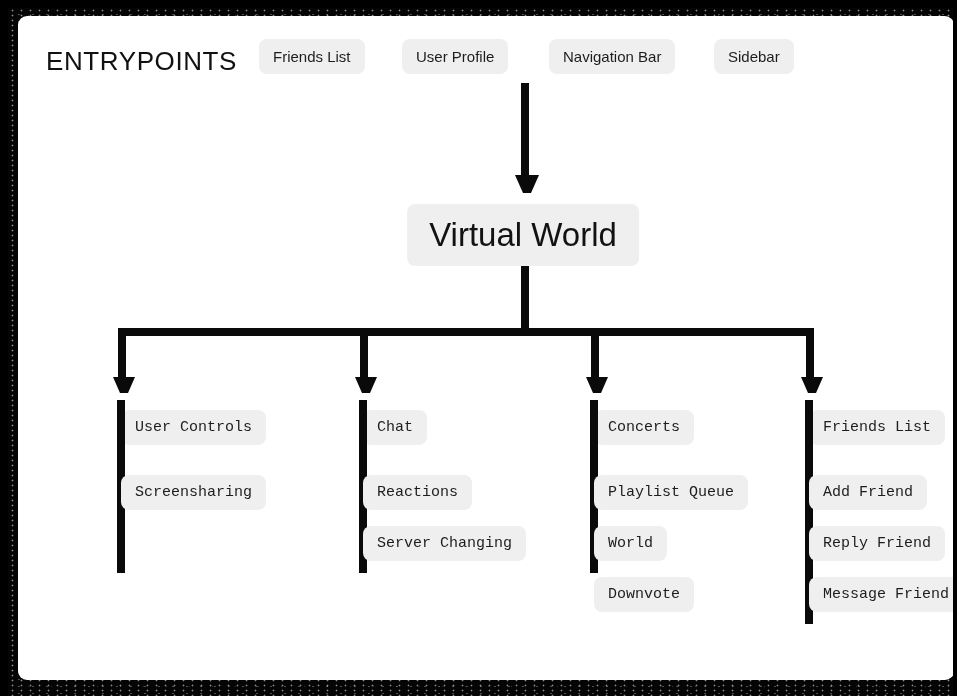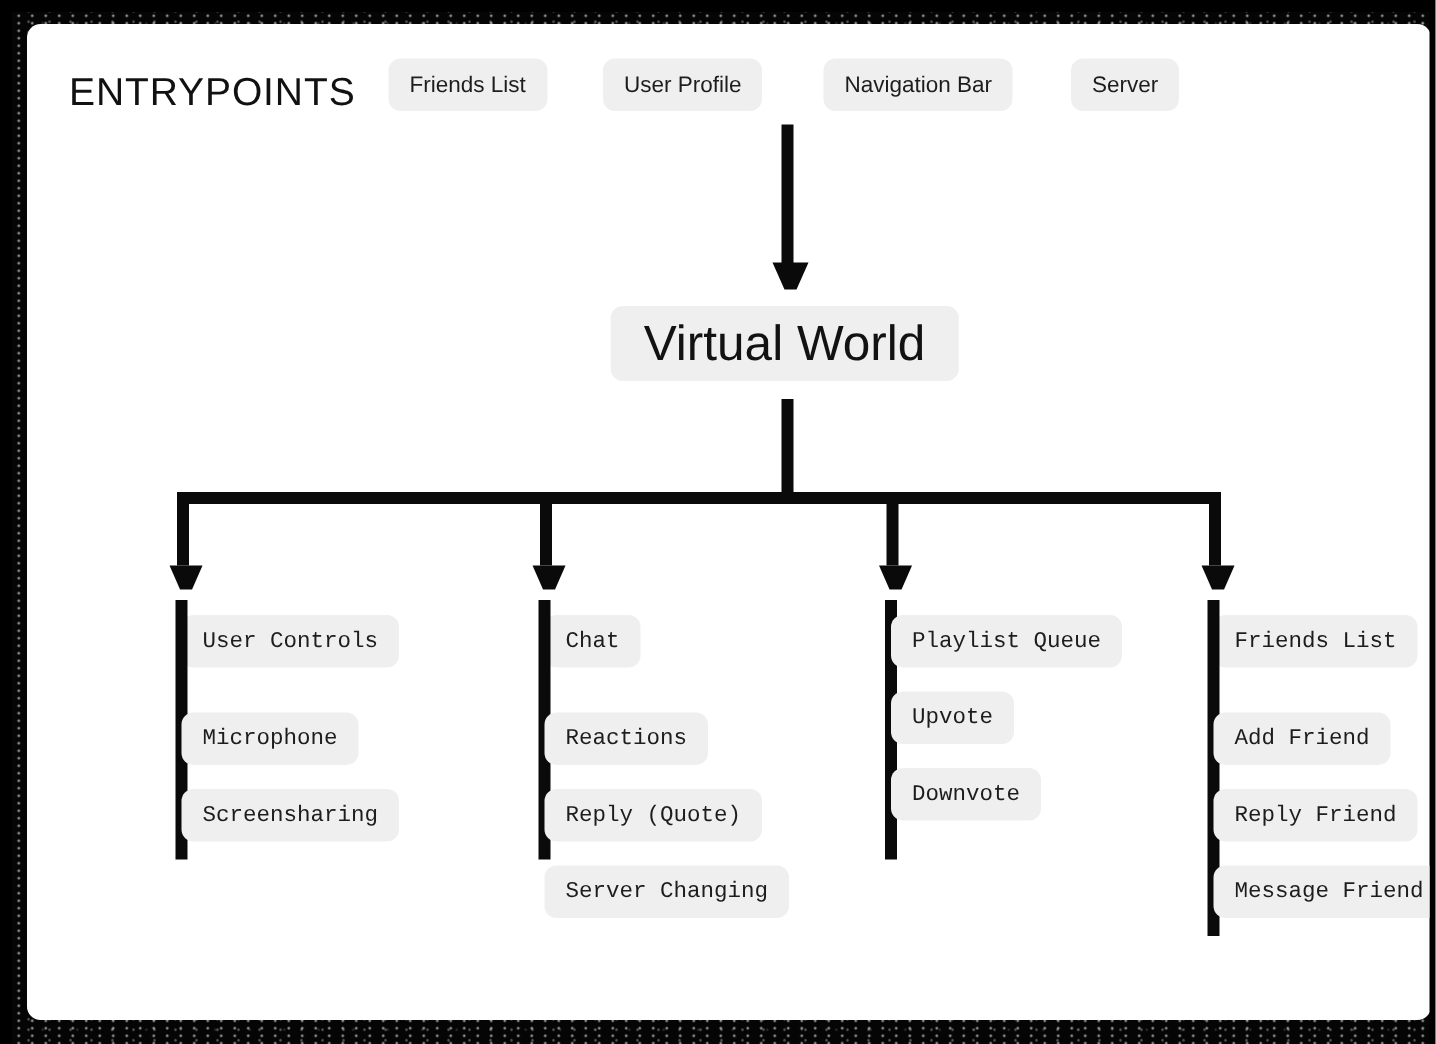--- a/index.html
+++ b/index.html
@@ -52,21 +52,21 @@
     width: fit-content;
     text-align: right;
   }
 
   .entry-chip { position: absolute; top: 31px; }
 
   .root-node {
     position: absolute;
     left: 515px; top: 196px;
     transform: translateX(-50%);
-    height: 50px;
+    height: 62px;
     display: flex; align-items: center;
     padding: 0 22px;
     background: #efefef;
     border-radius: 8px;
     font-size: 33px;
     color: #121212;
     white-space: nowrap;
   }
 
   .vline, .hline { position: absolute; background: #0a0a0a; }
@@ -103,21 +103,21 @@
 
 <div class="stage">
   <div class="card"></div>
 
   <div class="layer">
 
     <div class="title">ENTRYPOINTS</div>
     <div class="chip entry-chip" style="left:251px">Friends List</div>
     <div class="chip entry-chip" style="left:394px">User Profile</div>
     <div class="chip entry-chip" style="left:541px">Navigation Bar</div>
-    <div class="chip entry-chip" style="left:706px">Server</div>
+    <div class="chip entry-chip" style="left:706px">Sidebar</div>
 
     <div class="vline" style="left:513px; top:75px; width:4px; height:93px"></div>
     <div class="arrowhead big" style="left:507px; top:167px"></div>
 
     <div class="root-node">Virtual World</div>
 
     <div class="vline" style="left:513px; top:258px; width:4px; height:64px"></div>
     <div class="hline" style="left:110px; top:320px; width:692px; height:4px"></div>
 
     <div class="vline" style="left:110px; top:320px; width:4px; height:49px"></div>
@@ -128,36 +128,35 @@
 
     <div class="vline" style="left:583px; top:320px; width:4px; height:49px"></div>
     <div class="arrowhead small" style="left:578px; top:369px"></div>
 
     <div class="vline" style="left:798px; top:320px; width:4px; height:49px"></div>
     <div class="arrowhead small" style="left:793px; top:369px"></div>
 
     <div class="column" style="left:109px">
       <div class="col-bar" style="height:173px"></div>
       <div class="chip col-header">User Controls</div>
-      <div class="chip col-item">Microphone</div>
       <div class="chip col-item">Screensharing</div>
     </div>
 
     <div class="column" style="left:351px">
       <div class="col-bar" style="height:173px"></div>
       <div class="chip col-header">Chat</div>
       <div class="chip col-item">Reactions</div>
-      <div class="chip col-item">Reply (Quote)</div>
       <div class="chip col-item">Server Changing</div>
     </div>
 
     <div class="column" style="left:582px">
       <div class="col-bar" style="height:173px"></div>
+      <div class="chip col-header">Concerts</div>
       <div class="chip col-item">Playlist Queue</div>
-      <div class="chip col-item">Upvote</div>
+      <div class="chip col-item">World</div>
       <div class="chip col-item">Downvote</div>
     </div>
 
     <div class="column" style="left:797px">
       <div class="col-bar" style="height:224px"></div>
       <div class="chip col-header">Friends List</div>
       <div class="chip col-item">Add Friend</div>
       <div class="chip col-item">Reply Friend</div>
       <div class="chip col-item">Message Friend</div>
     </div>

